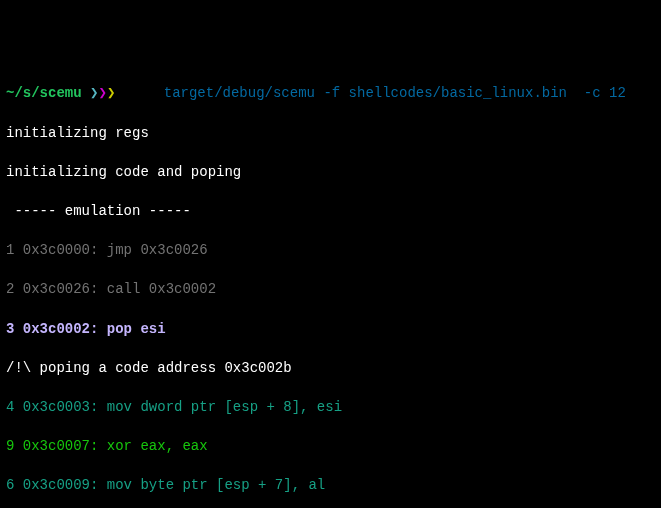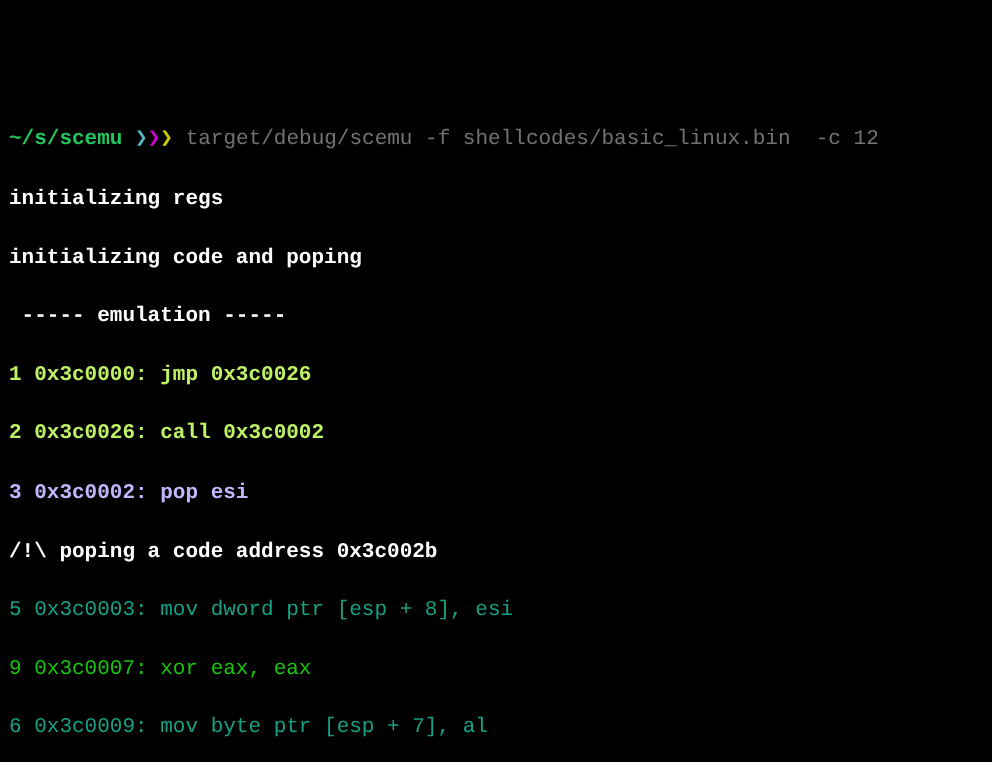--- a/index.html
+++ b/index.html
@@ -13,41 +13,41 @@
       width: 661px;
       height: 508px;
       white-space: pre;
     }
     .line { display: block; }
     .prompt-path { color: #22c55e; font-weight: bold; }
     .prompt-arrows { font-weight: bold; }
     .a1 { color: #56b6c2; }
     .a2 { color: #cd00cd; }
     .a3 { color: #cdcd00; }
-    .cmd { color: #737373; }
-    .white { color: #fff; font-weight: bold; }
-    .yellow { color: #bef264; font-weight: bold; }
+    .cmd { color: #0369a1; margin-left: 40px; }
+    .white { color: #fff; font-weight: normal; }
+    .yellow { color: #737373; font-weight: normal; }
     .blue { color: #c4b5fd; font-weight: bold; }
     .cyan-dim { color: #16a085; }
     .green { color: #16c60c; }
   </style>
 </head>
 <body>
 
 
 
 <span class="line"><span class="prompt-path">~/s/scemu</span> <span class="prompt-arrows"><span class="a1">❯</span><span class="a2">❯</span><span class="a3">❯</span></span> <span class="cmd">target/debug/scemu -f shellcodes/basic_linux.bin  -c 12</span></span>
 <span class="line white">initializing regs</span>
 <span class="line white">initializing code and poping</span>
 <span class="line white"> ----- emulation -----</span>
 <span class="line yellow">1 0x3c0000: jmp 0x3c0026</span>
 <span class="line yellow">2 0x3c0026: call 0x3c0002</span>
 <span class="line blue">3 0x3c0002: pop esi</span>
 <span class="line white">/!\ poping a code address 0x3c002b</span>
-<span class="line cyan-dim">5 0x3c0003: mov dword ptr [esp + 8], esi</span>
+<span class="line cyan-dim">4 0x3c0003: mov dword ptr [esp + 8], esi</span>
 <span class="line green">9 0x3c0007: xor eax, eax</span>
 <span class="line cyan-dim">6 0x3c0009: mov byte ptr [esp + 7], al</span>
 
 
 
 
 
 
 
 

